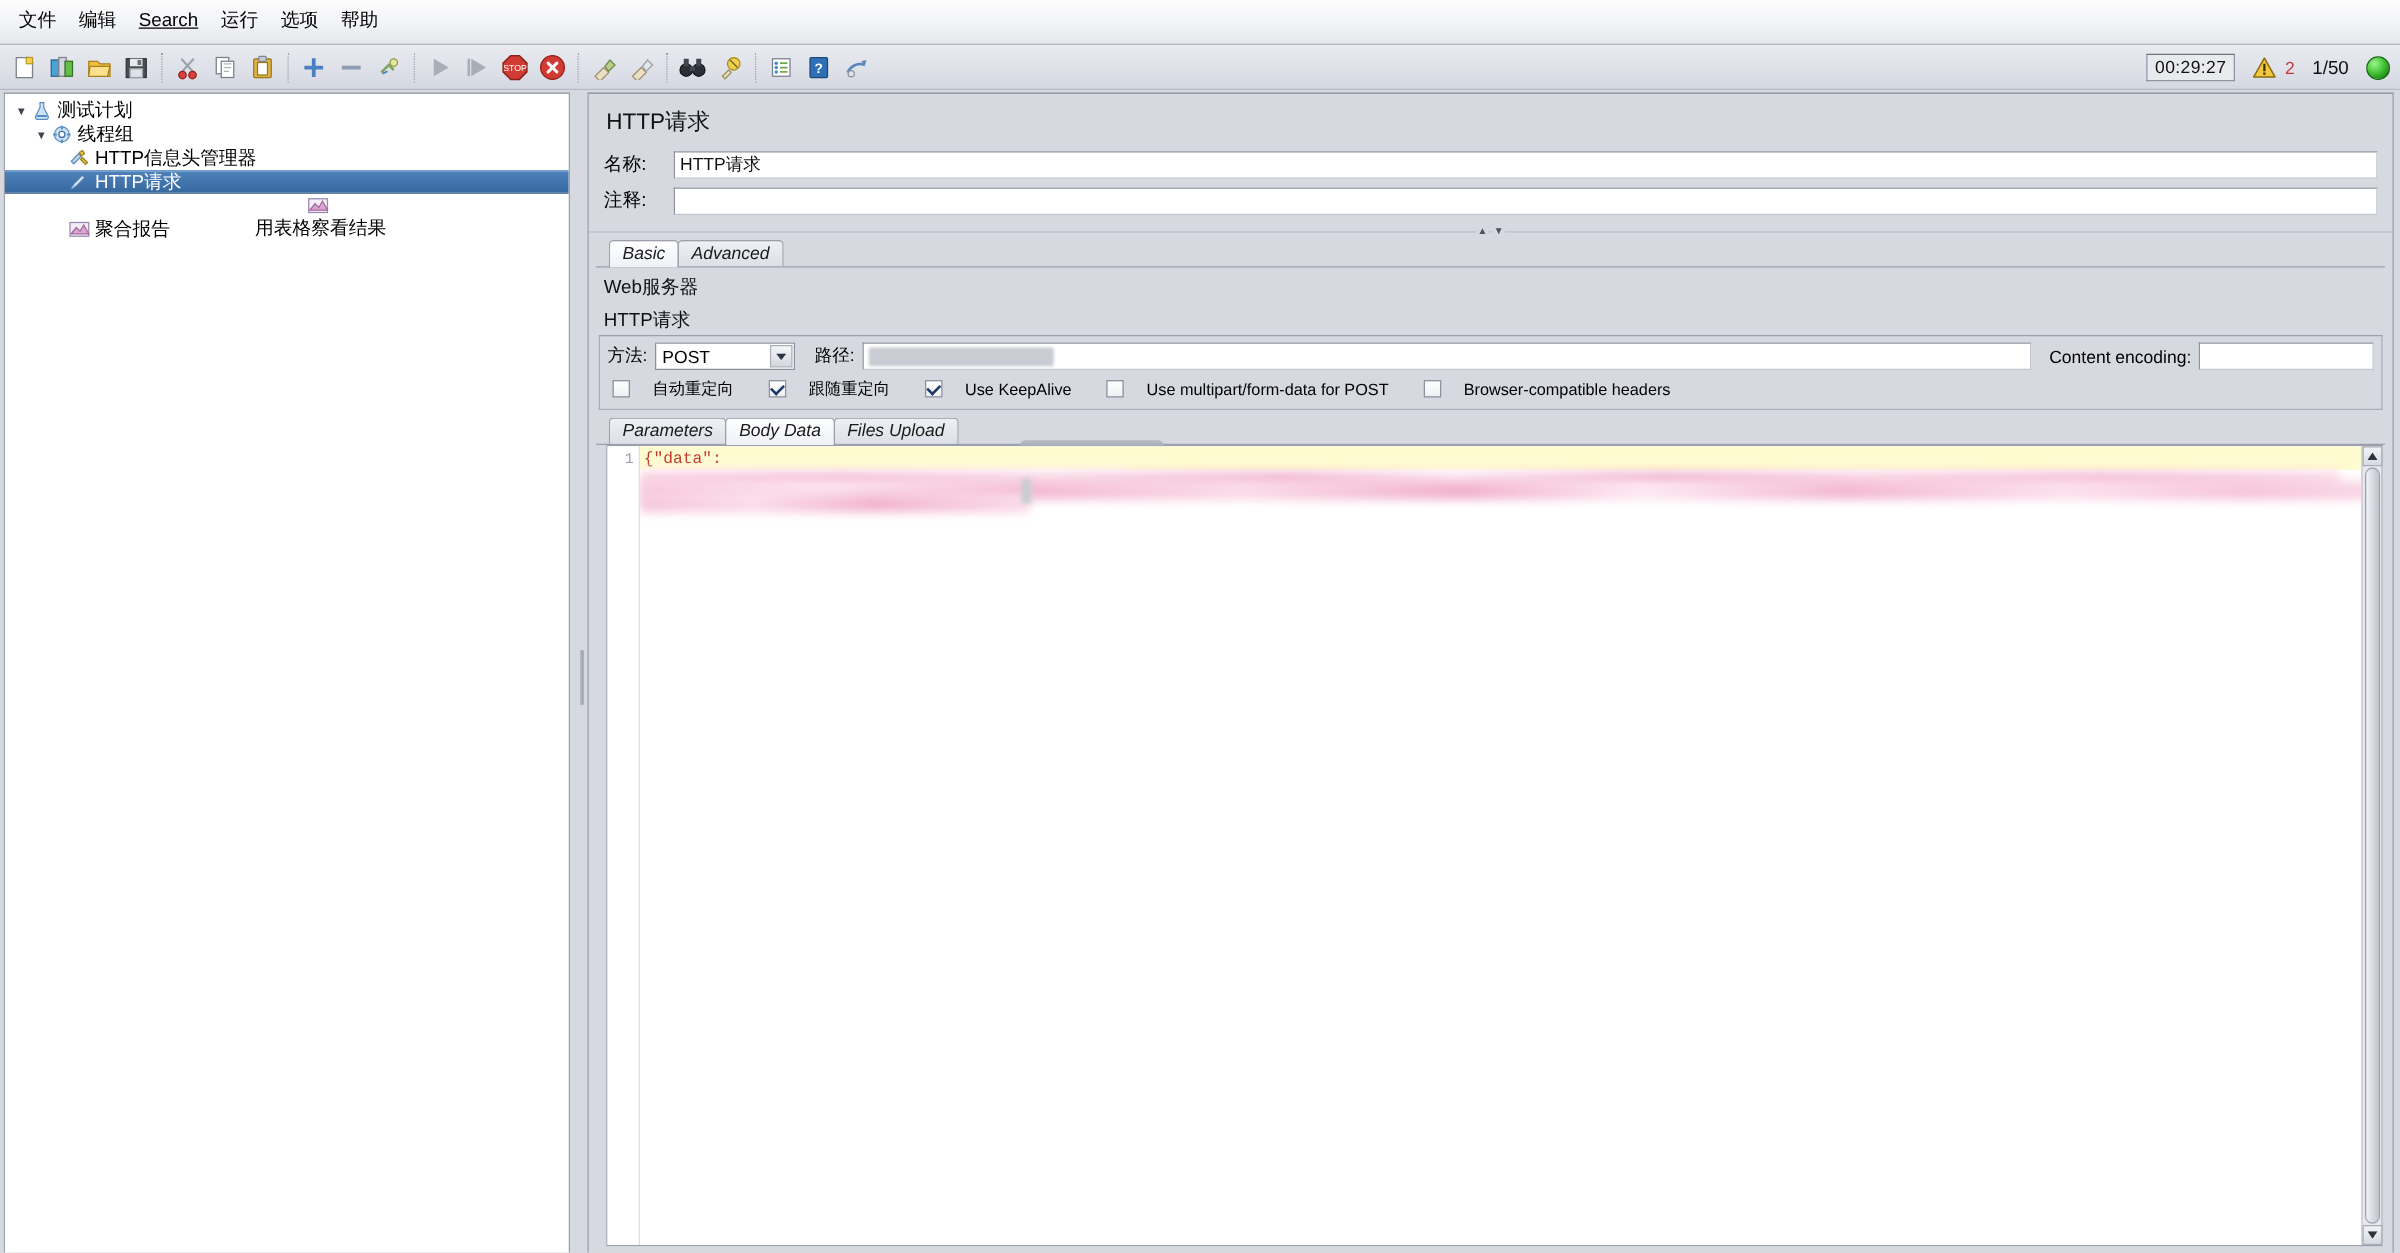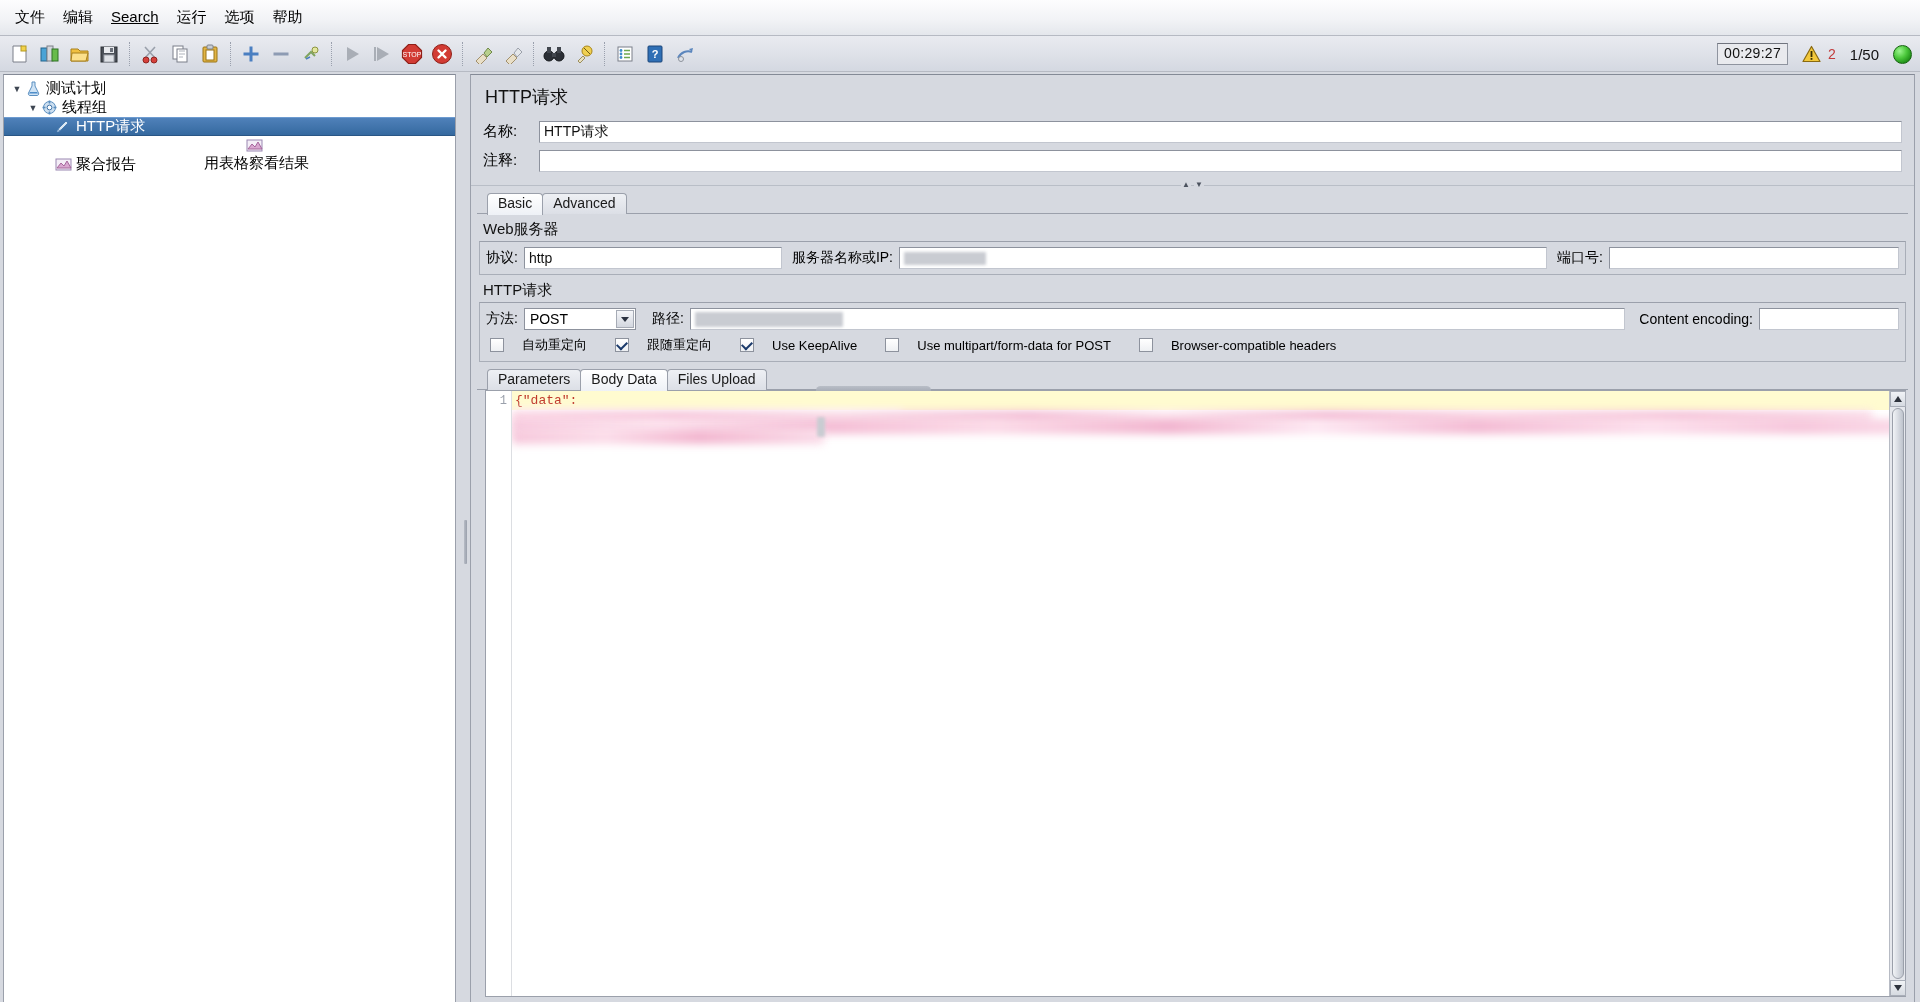--- a/index.html
+++ b/index.html
@@ -187,24 +187,25 @@
     margin-top:2px;
   }
   .collapse-strip::before {
     content:""; position:absolute; left:0; right:0; top:7px;
     border-top:1px solid #b9bec7;
   }
   .collapse-strip span { position:relative; background:#d6d9e0; padding:0 1px; line-height:8px;}
 
   
   .tabstrip {
-    display:flex; align-items:center;
+    display:flex; align-items:flex-start;
     height:22px;
     padding-left: 16px;
     position:relative;
+    font-style:italic;
   }
   .tabstrip::after {
     content:""; position:absolute; left:6px; right:6px; bottom:0;
     border-bottom:1px solid #9ba0ab;
   }
   .tab {
     font-size:14px;
     padding: 2px 10px 3px 10px;
     border:1px solid #9ba0ab;
     border-bottom:none;
@@ -586,20 +587,30 @@
             <circle cx="7.5" cy="7.5" r="2.4" fill="#fff" stroke="#3f73a8"></circle>
             <g stroke="#5b8fc0" stroke-width="1.6">
               <path d="M7.5 0.5v3M7.5 11.5v3M0.5 7.5h3M11.5 7.5h3"></path>
             </g>
           </svg>
         </span>
         <span class="tlabel">线程组</span>
       </div>
 
 
+      <div class="tnode" style="padding-left:50px;">
+        <span class="ticon">
+          <svg width="17" height="15" viewBox="0 0 17 15">
+            <path d="M2 10l6-6 2 2-6 6z" fill="#c9d8e9" stroke="#5b8fc0"></path>
+            <path d="M9 2l3 0 0 3-3 0z" fill="#f0d14f" stroke="#9b7d1a" transform="rotate(-30 10.5 3.5)"></path>
+            <path d="M11 7l4 4-1.5 1.5-4-4z" fill="#e8c83c" stroke="#9b7d1a"></path>
+          </svg>
+        </span>
+        <span class="tlabel">HTTP信息头管理器</span>
+      </div>
 
       <div class="tnode sel" style="padding-left:50px;">
         <span class="ticon">
           <svg width="17" height="15" viewBox="0 0 17 15">
             <path d="M2 13l2-4 7-7 2 2-7 7z" fill="#dbe7f3" stroke="#4b7fb4"></path>
             <path d="M11 2l2 2" stroke="#4b7fb4"></path>
             <path d="M2 13l2.6-.8L3 10.6z" fill="#9fb9d6"></path>
           </svg>
         </span>
         <span class="tlabel">HTTP请求</span>
@@ -653,32 +664,20 @@
           <span>▼</span>
       </div>
 
       <div class="tabstrip">
         <div class="tab active">Basic</div>
         <div class="tab">Advanced</div>
       </div>
 
       <div class="group">
         <div class="group-title">Web服务器</div>
-        <div class="group-body">
-          <div class="inline">
-            <span class="lab">协议:</span>
-            <div class="tfield" style="width:258px;flex:0 0 258px;">http</div>
-            <span class="lab" style="margin-left:4px;">服务器名称或IP:</span>
-            <div class="tfield" style="flex:1;position:relative;">
-              <span class="redact" style="width:82px;display:inline-block;"></span>
-            </div>
-            <span class="lab" style="margin-left:4px;">端口号:</span>
-            <div class="tfield" style="width:290px;flex:0 0 290px;"></div>
-          </div>
-        </div>
       </div>
 
       <div class="group">
         <div class="group-title">HTTP请求</div>
         <div class="group-body">
 
           <div class="inline">
             <span class="lab">方法:</span>
             <div class="combo">
               <span>POST</span>

